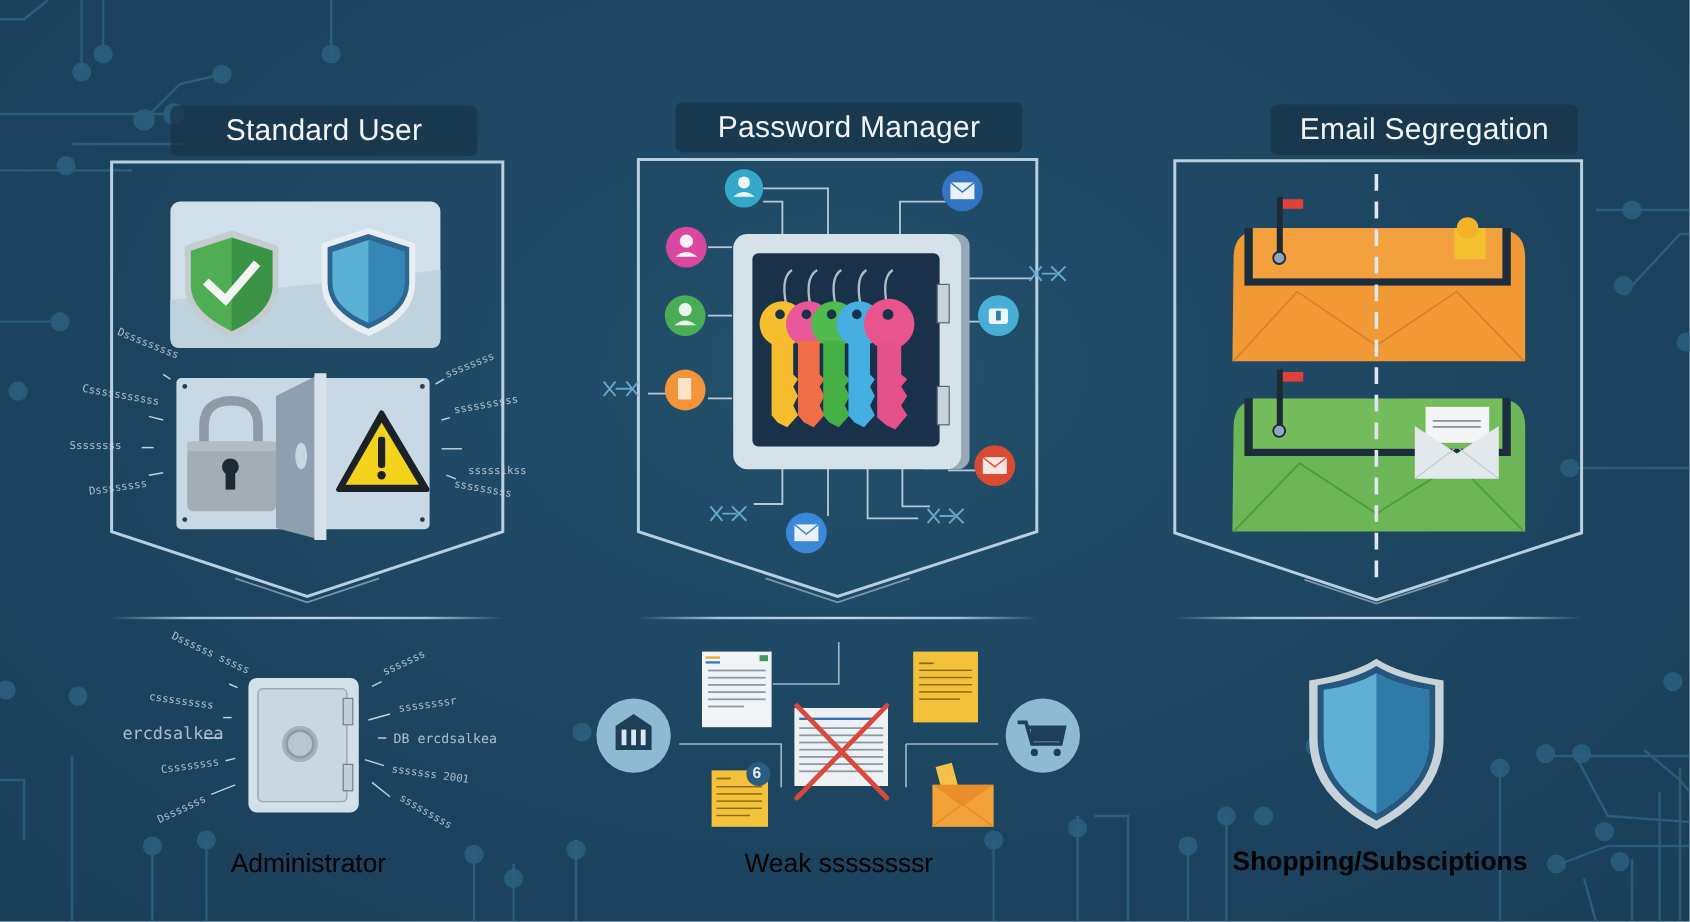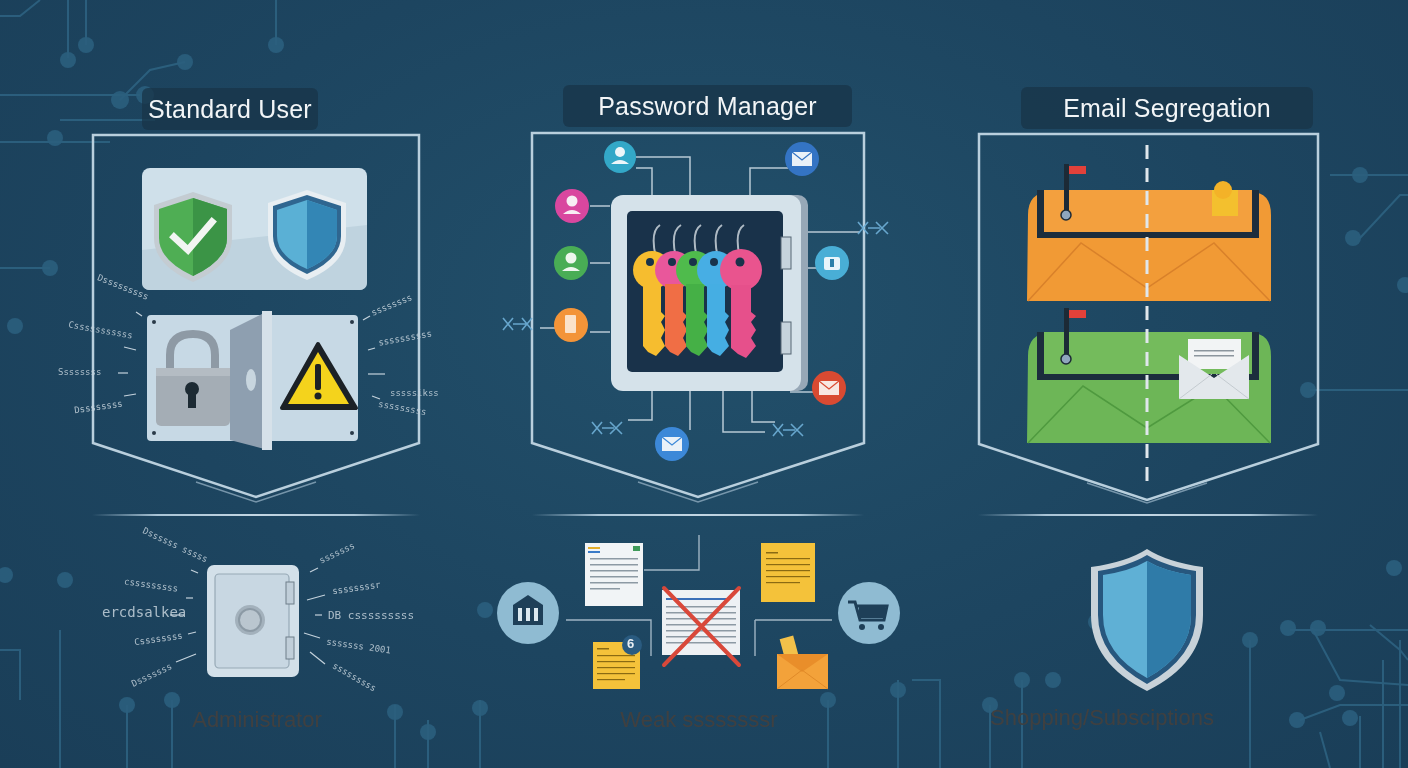--- a/index.html
+++ b/index.html
@@ -10,21 +10,21 @@
   }
   .abs { position:absolute; }
   .bg-circuit { position:absolute; left:0; top:0; width:1408px; height:768px; }
   .title-pill {
     position:absolute; height:42px; border-radius:6px;
     background: rgba(24,52,72,0.75);
     color:#f2f5f7; font-size:25px; display:flex; align-items:center; justify-content:center;
     letter-spacing:0.2px;
   }
   .bottom-label {
-    position:absolute; color:#404040; font-size:22px; text-align:center; width:300px;
+    position:absolute; color:#000000; font-size:22px; text-align:center; width:300px;
   }
   .panel-svg { position:absolute; }
   .divider {
     position:absolute; height:2px;
     background: linear-gradient(90deg, rgba(160,190,210,0) 0%, #a9c4d6 20%, #c3d6e3 50%, #a9c4d6 80%, rgba(160,190,210,0) 100%);
   }
   .scribble {
     position:absolute; color:#c6d3dc; font-size:9px; font-family:"DejaVu Sans Mono", monospace;
     opacity:0.85; white-space:nowrap;
   }
@@ -99,21 +99,21 @@
       <circle cx="990" cy="705" r="8"></circle>
     <circle cx="1022" cy="680" r="8"></circle>
       <circle cx="828" cy="700" r="8"></circle>
     <circle cx="480" cy="708" r="8"></circle>
       <circle cx="485" cy="610" r="8"></circle>
     <circle cx="1096" cy="622" r="8"></circle>
       <circle cx="1053" cy="680" r="8"></circle>
   </g>
 </svg>
 
-<div class="title-pill" style="left:142px; top:88px; width:176px;">
+<div class="title-pill" style="left:142px; top:88px; width:256px;">
   <span>Standard User</span>
 </div>
 
 <svg class="panel-svg" style="left:0; top:0;" width="470" height="520" viewBox="0 0 470 520">
 
   <path d="M93 135 L419 135 L419 443 L256 497 L93 443 Z" fill="none" stroke="#b9cfdd" stroke-width="2.5"></path>
   <path d="M196 482 L256 502 L316 482" fill="none" stroke="#9cb8cb" stroke-width="1.5" opacity="0.7"></path>
 
   <rect x="142" y="168" width="225" height="122" rx="8" fill="#cfe0ea"></rect>
   <path d="M142 250 L367 225 L367 282 Q367 290 359 290 L150 290 Q142 290 142 282 Z" fill="#bfd3df"></path>
@@ -189,21 +189,21 @@
   <circle cx="50" cy="60" r="15" fill="#a3b1bc"></circle>
   <circle cx="50" cy="60" r="11" fill="#bac6cf" stroke="#8c9aa5" stroke-width="2"></circle>
 </svg>
 <div class="scribble" style="left:140px; top:540px; transform:rotate(25deg);">Dssssss sssss</div>
 <div class="scribble" style="left:124px; top:580px; transform:rotate(8deg);">csssssssss</div>
 <div class="scribble" style="left:102px; top:604px; font-size:14px;">ercdsalkea</div>
 <div class="scribble" style="left:134px; top:634px; transform:rotate(-8deg);">Cssssssss</div>
 <div class="scribble" style="left:130px; top:670px; transform:rotate(-25deg);">Dsssssss</div>
 <div class="scribble" style="left:318px; top:548px; transform:rotate(-25deg);">sssssss</div>
 <div class="scribble" style="left:332px; top:583px; transform:rotate(-8deg);">ssssssssr</div>
-<div class="scribble" style="left:328px; top:609px; font-size:11px;">DB csssssssss</div>
+<div class="scribble" style="left:328px; top:609px; font-size:11px;">DB ercdsalkea</div>
 <div class="scribble" style="left:326px; top:641px; transform:rotate(8deg);">sssssss 2001</div>
 <div class="scribble" style="left:330px; top:672px; transform:rotate(30deg);">sssssssss</div>
 <svg class="panel-svg" style="left:0; top:0;" width="470" height="768">
   <g stroke="#c4d2dc" stroke-width="1.2">
     <line x1="191" y1="570" x2="198" y2="573"></line>
     <line x1="186" y1="598" x2="193" y2="598"></line>
     <line x1="170" y1="615" x2="184" y2="615"></line>
     <line x1="188" y1="634" x2="196" y2="632"></line>
     <line x1="176" y1="662" x2="196" y2="654"></line>
     <line x1="310" y1="572" x2="318" y2="568"></line>
@@ -410,21 +410,21 @@
     <rect x="782" y="637" width="14" height="20" fill="#f3c14a" transform="rotate(-15 789 647)"></rect>
     <rect x="777" y="654" width="51" height="35" fill="#f3a23a"></rect>
     <path d="M777 654 L802 672 L828 654" fill="#e98e2a"></path>
     <path d="M777 689 L802 670 L828 689" fill="none" stroke="#e08a28" stroke-width="1"></path>
   </g>
 </svg>
 <div class="abs" style="left:627px; top:636px; color:#e8eef3; font-size:13px; font-weight:bold;">6</div>
 
 <div class="bottom-label" style="left:549px; top:707px;">Weak ssssssssr</div>
 
-<div class="title-pill" style="left:1021px; top:87px; width:292px;text-align:center;">
+<div class="title-pill" style="left:1059px; top:87px; width:256px;text-align:center;">
   <span>Email Segregation</span>
 </div>
 
 <svg class="panel-svg" style="left:940px; top:0;" width="468" height="520" viewBox="940 0 468 520">
   <path d="M979 134 L1318 134 L1318 444 L1147 500 L979 444 Z" fill="none" stroke="#b9cfdd" stroke-width="2.5"></path>
   <path d="M1087 483 L1147 503 L1207 483" fill="none" stroke="#9cb8cb" stroke-width="1.5" opacity="0.7"></path>
 
   <g>
     <path d="M1028 215 Q1028 192 1050 192 L1251 192 Q1271 192 1271 215 L1271 301 L1027 301 Z" fill="#f19a35"></path>
     <rect x="1037" y="190" width="222" height="48" fill="#1c2d3d"></rect>
@@ -460,13 +460,13 @@
 
 <div class="divider" style="left:978px; top:514px; width:340px;"></div>
 
 <svg class="panel-svg" style="left:1085px; top:545px;" width="125" height="150" viewBox="0 0 125 150">
   <path d="M62 4 Q82 17 118 22 L118 70 Q118 118 62 146 Q6 118 6 70 L6 22 Q42 17 62 4 Z" fill="#c8d2d9"></path>
   <path d="M62 10 Q80 21 111 26 L111 70 Q111 112 62 139 Q13 112 13 70 L13 26 Q44 21 62 10 Z" fill="#27577e"></path>
   <path d="M62 16 Q79 26 106 30 L106 70 Q106 109 62 133 Q18 109 18 70 L18 30 Q45 26 62 16 Z" fill="#5fb0d5"></path>
   <path d="M62 16 Q79 26 106 30 L106 70 Q106 109 62 133 Z" fill="#2f7ba8"></path>
 </svg>
 
-<div class="bottom-label" style="left:952px; top:705px;">Shopping/Subsciptions</div>
+<div class="bottom-label" style="left:1000px; top:705px;font-weight:bold;">Shopping/Subsciptions</div>
 
 </body></html>

